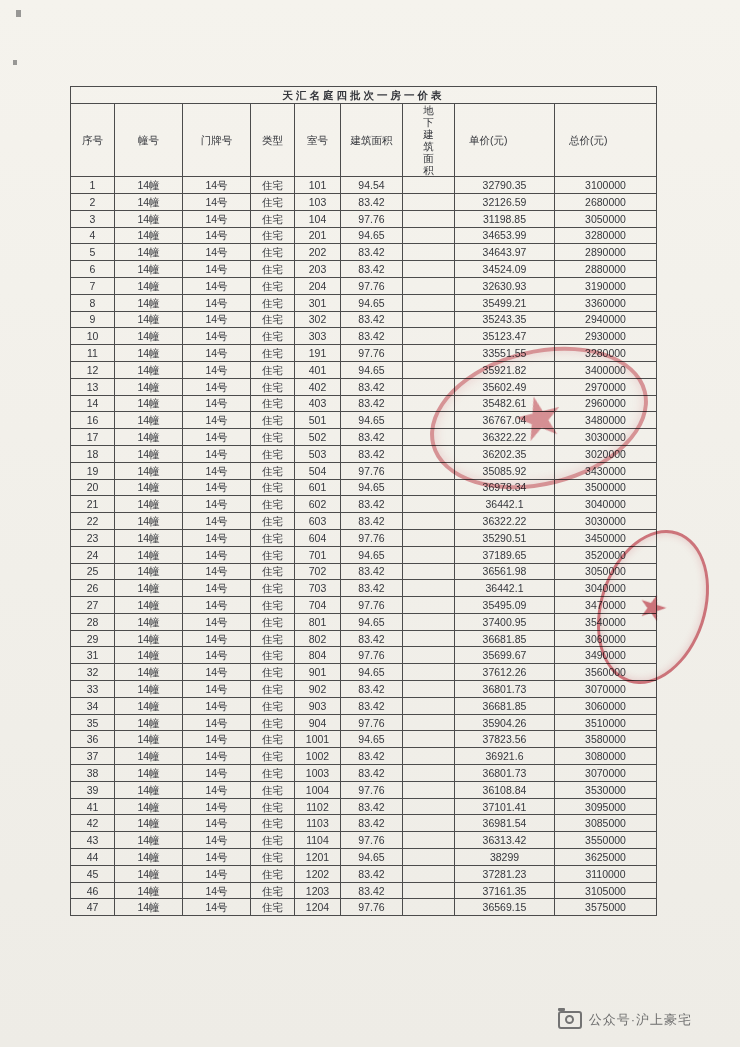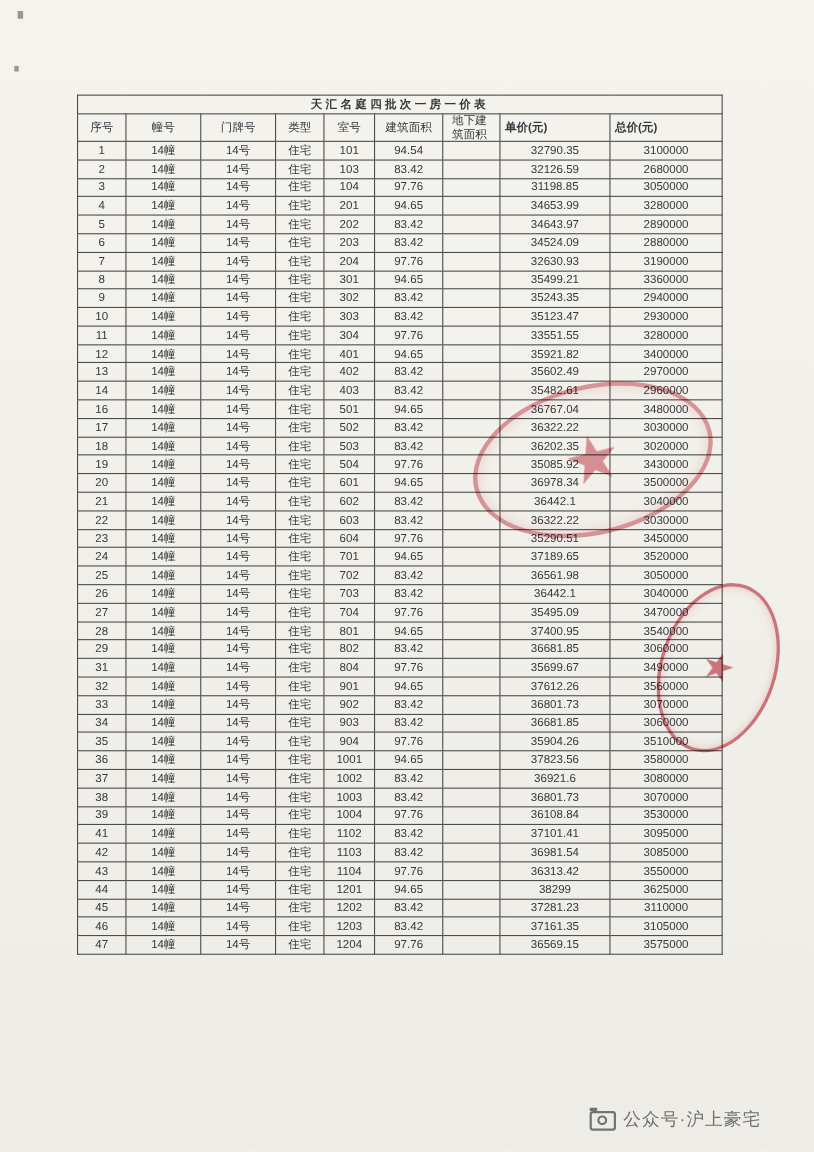--- a/index.html
+++ b/index.html
@@ -26,23 +26,23 @@
     font-size:10.5px;color:#35373c;
     text-align:center;padding:0;
     height:15.8px;line-height:1.15;
     overflow:hidden;white-space:normal;
   }
   td.title-cell{
     height:34px;font-size:21px;font-weight:bold;color:#26282c;
     letter-spacing:3px;
   }
   thead th{height:37px;font-size:11px;font-weight:normal;color:#35373c;}
-  thead th:nth-child(7){text-align:left;padding:0 8px;}
+  thead th:nth-child(7){text-align:center;padding:0 18px;}
   thead th:nth-child(8),
-  thead th:nth-child(9){text-align:left;padding-left:4px;font-weight:bold;}
+  thead th:nth-child(9){text-align:left;padding-left:14px;}
 
   
   .stamp{
     position:absolute;border-radius:50%;
     pointer-events:none;mix-blend-mode:multiply;
     display:flex;align-items:center;justify-content:center;
   }
   .stamp-1{
     left:428px;top:350px;width:214px;height:128px;
     border:4px solid rgba(198,58,72,.50);
@@ -55,21 +55,21 @@
     border:3px solid rgba(192,42,58,.62);
     transform:rotate(18deg);
     box-shadow:inset 0 0 8px rgba(192,42,58,.22);
   }
   .stamp-2 .star{font-size:34px;color:rgba(192,42,58,.62);line-height:1;filter:blur(.3px);}
 
   
   .footer{
     position:absolute;right:48px;bottom:18px;
     display:flex;align-items:center;gap:7px;
-    color:#6e6e6e;font-size:16px;letter-spacing:1px;
+    color:#6e6e6e;font-size:13px;letter-spacing:1px;
   }
   .cam{width:20px;height:14px;border:2px solid #737373;border-radius:3px;position:relative;}
   .cam::before{
     content:"";position:absolute;left:5px;top:2px;width:5px;height:5px;
     border:2px solid #737373;border-radius:50%;
   }
   .cam::after{
     content:"";position:absolute;left:-2px;top:-5px;width:7px;height:3px;
     background:#737373;border-radius:1px;
   }
@@ -219,21 +219,21 @@
           <td>83.42</td>
           <td></td>
           <td>35123.47</td>
           <td>2930000</td>
         </tr>
         <tr>
           <td>11</td>
           <td>14幢</td>
           <td>14号</td>
           <td>住宅</td>
-          <td>304</td>
+          <td>191</td>
           <td>97.76</td>
           <td></td>
           <td>33551.55</td>
           <td>3280000</td>
         </tr>
         <tr>
           <td>12</td>
           <td>14幢</td>
           <td>14号</td>
           <td>住宅</td>

